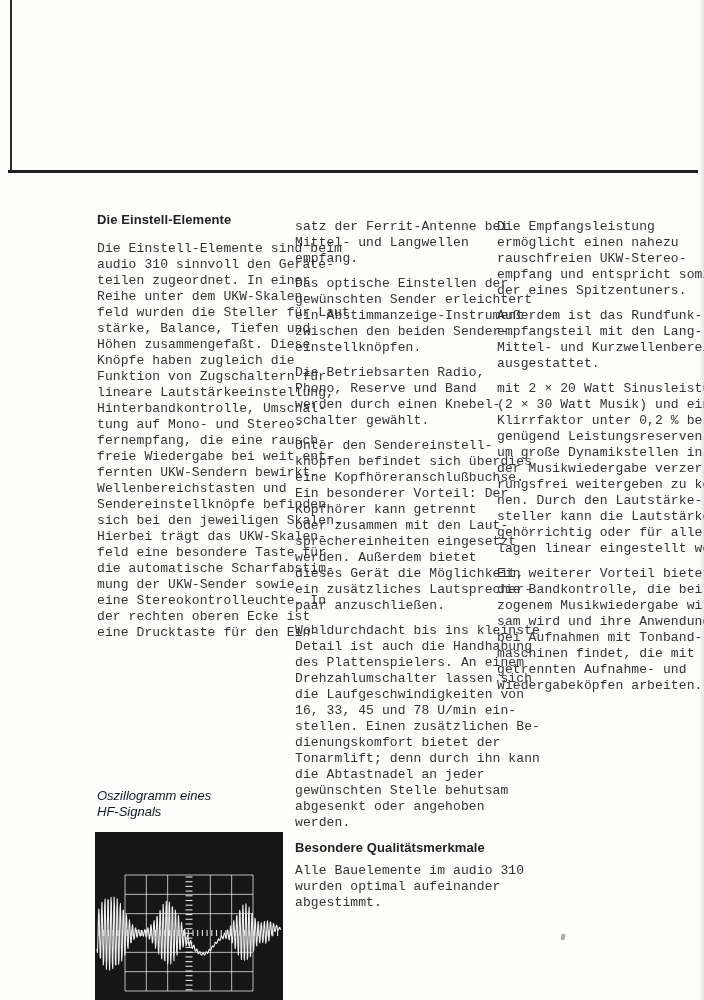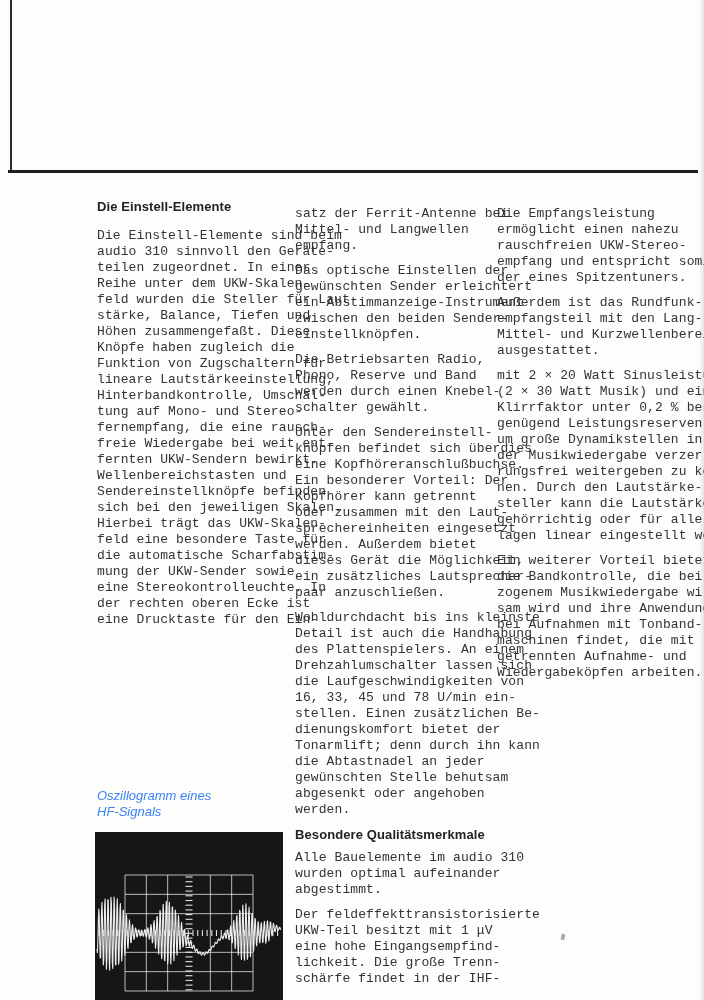--- a/index.html
+++ b/index.html
@@ -18,37 +18,37 @@
   }
   .top-rule{
     position:absolute;left:8px;top:170px;width:690px;height:3px;
     background:#1e1e1e;
   }
   .right-edge-shade{
     position:absolute;right:0;top:0;width:5px;height:1000px;
     background:linear-gradient(to right, rgba(0,0,0,0), rgba(0,0,0,0.10));
   }
   .col{
-    position:absolute;top:199px;
+    position:absolute;top:212px;
     font-size:13px;line-height:16px;letter-spacing:.1px;
     color:#333;
   }
   .col1{left:97px;width:200px;}
   .col2{left:295px;width:200px;}
   .col3{left:497px;width:198px;}
   .col p{margin:7px 0 9px 0;white-space:pre;font-family:Liberation Mono, monospace;}
   .col h3{
     margin:0;font-size:13px;line-height:16px;font-weight:bold;color:#222;
     white-space:pre;
   }
   h3.gap-after-lg{margin-bottom:13px;}
   h3.gap-after-sm{}
   .fig-caption{
     position:absolute;left:97px;top:788px;
-    font-size:13px;line-height:16px;font-style:italic;color:#3b82f6;
+    font-size:13px;line-height:16px;font-style:italic;color:#0f172a;
     white-space:pre-line;
   }
   .scope{
     position:absolute;left:95px;top:832px;width:188px;height:168px;
     overflow:hidden;background:#161616;
   }
   .scope svg{display:block;}
   .scan-speck{
     position:absolute;left:561px;top:934px;width:4px;height:6px;
     background:#9a9a9a;border-radius:1px;transform:rotate(12deg);opacity:.8;
@@ -126,25 +126,20 @@
 dienungskomfort bietet der
 Tonarmlift; denn durch ihn kann
 die Abtastnadel an jeder
 gewünschten Stelle behutsam
 abgesenkt oder angehoben
 werden.</p>
     <h3 class="gap-after-sm">Besondere Qualitätsmerkmale</h3>
     <p>Alle Bauelemente im audio 310
 wurden optimal aufeinander
 abgestimmt.</p>
-    <p>Der feldeffekttransistorisierte
-UKW-Teil besitzt mit 1 μV
-eine hohe Eingangsempfind-
-lichkeit. Die große Trenn-
-schärfe findet in der IHF-</p>
   </div>
 
   <div class="col col3">
     <p>Die Empfangsleistung
 ermöglicht einen nahezu
 rauschfreien UKW-Stereo-
 empfang und entspricht somit
 der eines Spitzentuners.</p>
     <p>Außerdem ist das Rundfunk-
 empfangsteil mit den Lang-,

